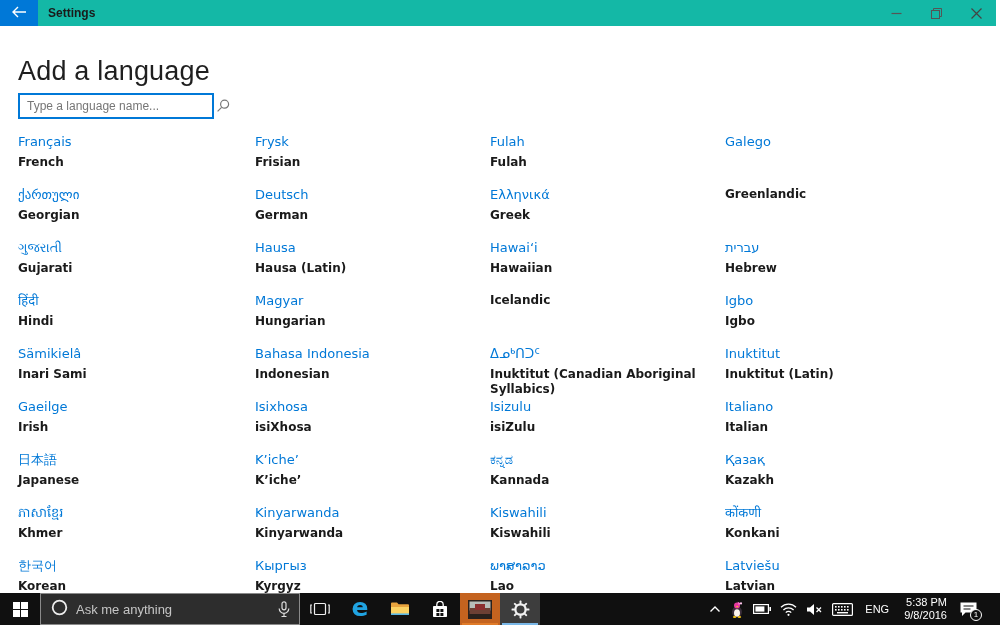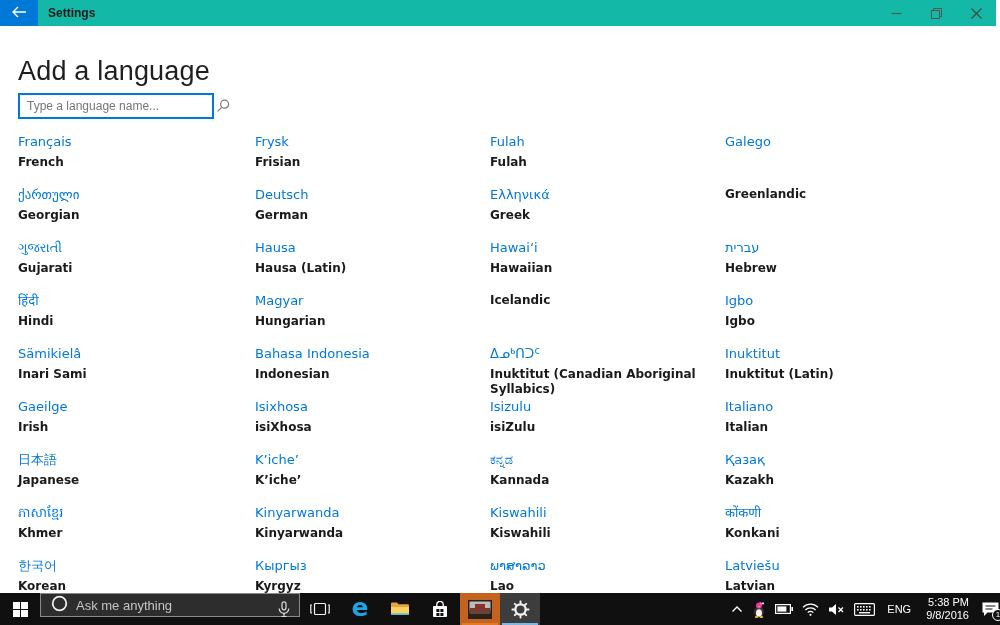--- a/index.html
+++ b/index.html
@@ -51,41 +51,41 @@
     font-size:12px; line-height:15px; color:#1a1a1a; margin-top:3px;font-weight:bold;
   }
 
   
   .taskbar {
     position:absolute; left:0; bottom:0; width:1000px; height:32px; background:#101010;
     display:flex; align-items:stretch; z-index:10;
   }
   .tb-start { width:40px; display:flex; align-items:center; justify-content:center; cursor:pointer; }
   .tb-search {
-    width:260px; height:24px; background:#2d2d2d; border:1px solid #8a8a8a;
+    width:260px; height:32px; background:#2d2d2d; border:1px solid #8a8a8a;
     display:flex; align-items:center; cursor:text; position:relative;
   }
   .tb-search-text { color:#c5c5c5; font-size:13px; margin-left:8px; flex:1; }
   .cortana-ring { margin-left:10px; flex:none; }
   .tb-mic { position:absolute; right:9px; top:7px; cursor:pointer; }
   .tb-btn { width:40px; display:flex; align-items:center; justify-content:center; cursor:pointer; position:relative; }
   .tb-btn.app-running::after {
     content:""; position:absolute; left:2px; right:2px; bottom:0; height:2px; background:#7ab8e8;
   }
   .tb-photo { background:#c4631f; }
   .tb-photo::after {
     content:""; position:absolute; left:2px; right:2px; bottom:0; height:2px; background:#e07b28;
   }
   .tb-settings { background:#3d3d3d; }
   .edge-e {
     font-family:"DejaVu Sans","Liberation Sans",sans-serif;
     font-size:25px; font-weight:700; color:#20a3e1; line-height:25px; margin-top:-3px;
   }
   .tb-tray {
-    margin-left:auto; display:flex; align-items:center; gap:9px; padding-right:0;
+    margin-left:auto; display:flex; align-items:center; gap:9px; padding-right:22px;
   }
   .tray-item { display:flex; align-items:center; justify-content:center; cursor:pointer; position:relative; }
   .tray-eng { color:#fff; font-size:11px; padding:0 3px; }
   .tray-clock { color:#fff; font-size:11px; line-height:13px; text-align:right; padding:0 3px; cursor:pointer; }
   .ac-badge {
     position:absolute; right:-4px; bottom:-3px; width:12px; height:12px; border-radius:50%;
     background:#101010; border:1px solid #fff; color:#fff; font-size:8px;
     display:flex; align-items:center; justify-content:center;
   }
 </style>

